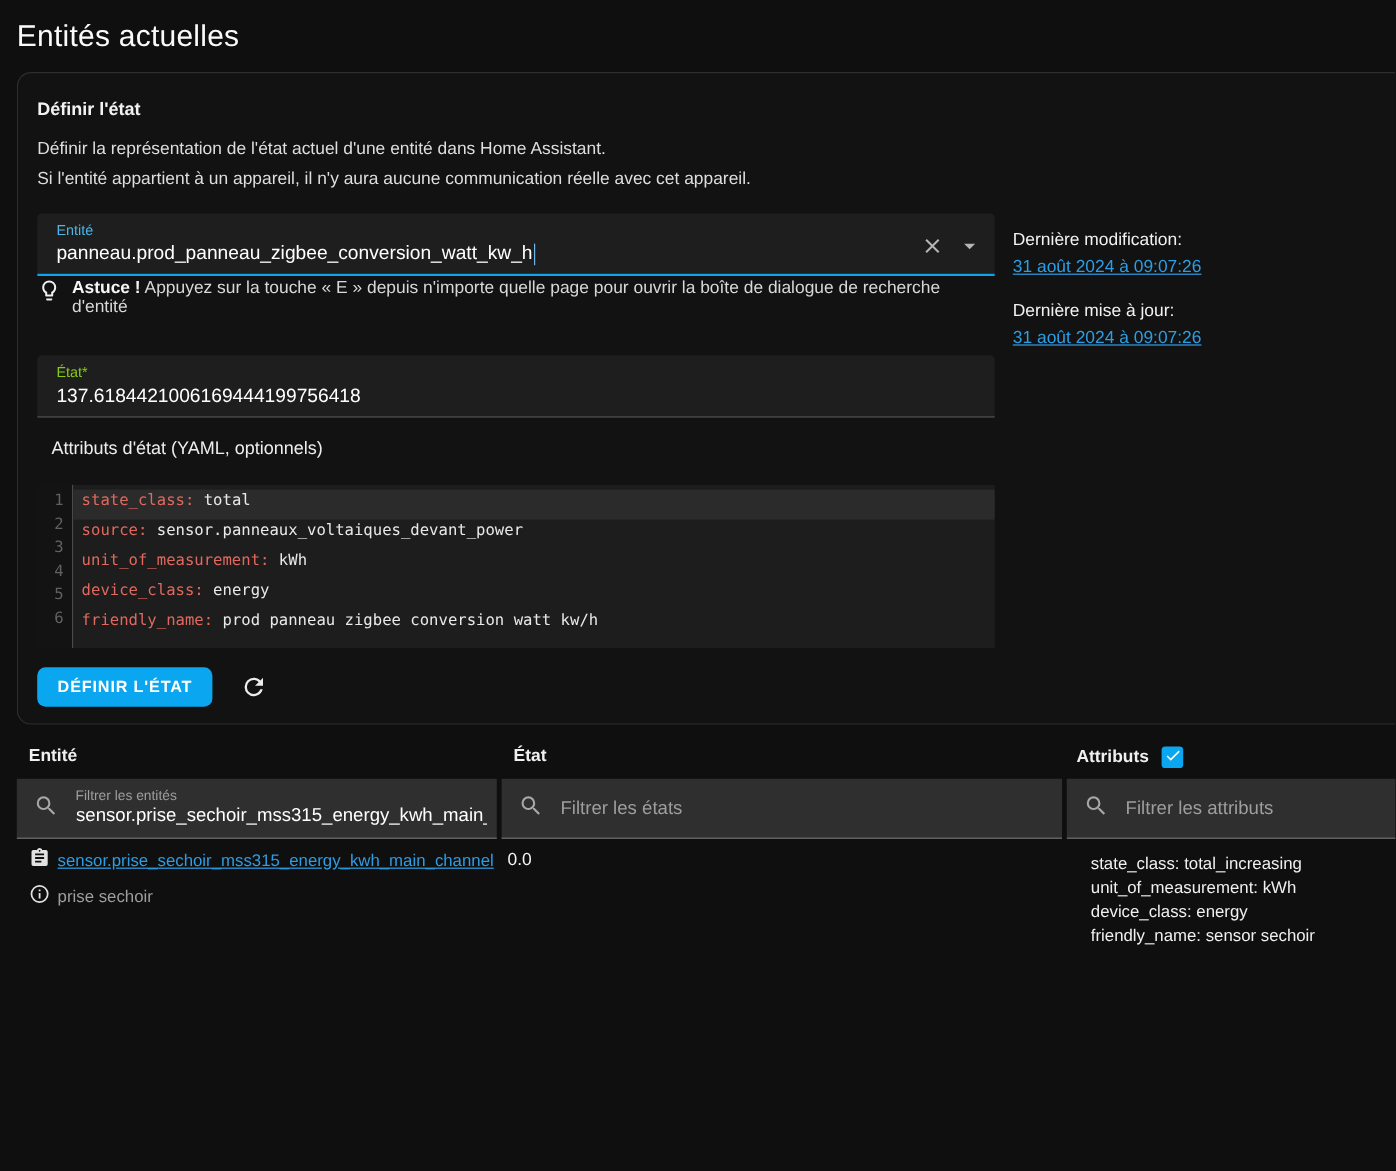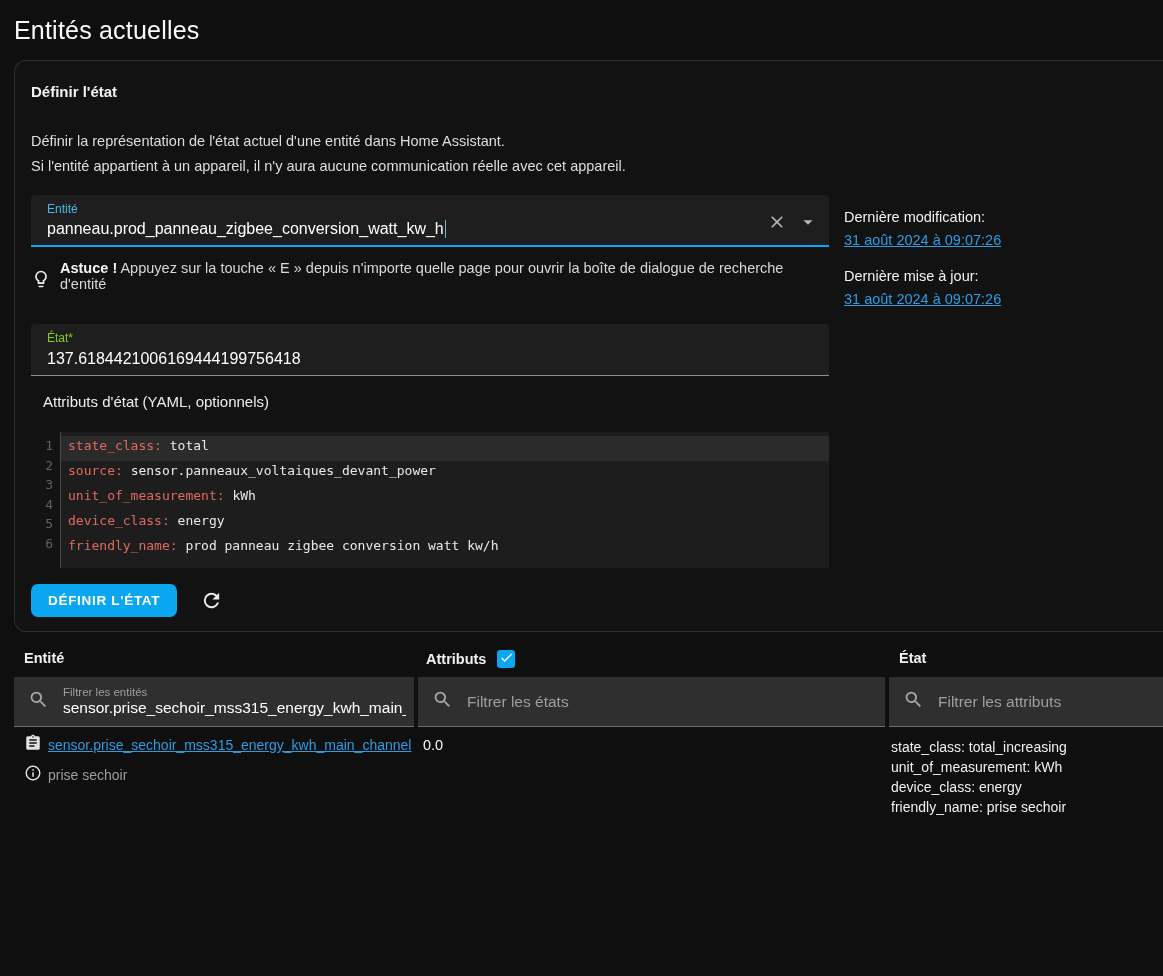--- a/index.html
+++ b/index.html
@@ -22,39 +22,39 @@
   .card {
     margin: 15px 0 0 14px;
     width: calc(100% - 14px);
     background: #121212;
     border: 1px solid #2e2e2e;
     border-right: none;
     border-radius: 12px 0 0 12px;
     padding: 16px 16px 14px 16px;
   }
   .card h2 { font-size: 15px; font-weight: 700; color: #f2f2f2; margin-top: 6px; }
-  .desc { margin-top: 29px; font-size: 14.5px; line-height: 25px; color: #dedede; }
+  .desc { margin-top: 12px; font-size: 14.5px; line-height: 25px; color: #dedede; }
   .form-row { display: flex; margin-top: 16px; }
   .fields-col { width: 798px; flex: none; }
   .info-col { margin-left: 15px; padding-top: 14px; flex: 1; }
 
   .entity-field {
     position: relative; height: 52px; background: #1e1e1e;
     border-radius: 4px 4px 0 0;
     border-bottom: 2px solid #0aa7f0;
   }
   .f-label { position: absolute; top: 7px; left: 16px; font-size: 12px; color: #84cc16; }
   .f-label.blue { color: #4cb6e8; }
   .f-value-row { position: absolute; left: 16px; bottom: 7px; display: flex; align-items: center; }
   .f-value { font-size: 16px; color: #ffffff; white-space: nowrap; }
   .caret { width: 1.5px; height: 18px; background: #6db6e8; margin-left: 1px; }
   .field-icons { position: absolute; right: 10px; bottom: 12px; display: flex; align-items: center; gap: 10px; color: #b5b5b5; }
   .field-icons svg { display: block; cursor: pointer; }
 
-  .hint { display: flex; align-items: flex-end; gap: 9px; margin-top: 13px; font-size: 14.5px; color: #d8d8d8; }
+  .hint { display: flex; align-items: flex-start; gap: 9px; margin-top: 2px; font-size: 14.5px; color: #d8d8d8; }
   .hint svg { color: #f0f0f0; flex: none; }
   .hint b { color: #f5f5f5; }
 
   .state-field {
     position: relative; margin-top: 32px; height: 52px; background: #1e1e1e;
     border-radius: 4px 4px 0 0; border-bottom: 1px solid #8f8f8f;
   }
   .attr-label { margin-top: 17px; font-size: 15px; color: #ededed; margin-left: 12px; }
 
   .yaml-editor {
@@ -114,21 +114,21 @@
   }
   .finput::placeholder { color: #9e9e9e; opacity: 1; }
 
   .rowdata { margin-top: 9px; }
   .cell-entity { padding-left: 10px; }
   .eline { display: flex; align-items: center; gap: 6px; height: 18px; margin-bottom: 12px; }
   .eline svg { color: #e2e2e2; flex: none; cursor: pointer; }
   .elink { font-size: 14px; color: #2d9de4; text-decoration: underline; cursor: pointer; white-space: nowrap; }
   .ename { font-size: 14px; color: #9e9e9e; }
   .cell-state { font-size: 14.5px; color: #f5f5f5; padding: 1px 0 0 5px; }
-  .cell-attrs { font-size: 14px; color: #f0f0f0; line-height: 20px; padding: 1px 0 0 2px; }
+  .cell-attrs { font-size: 14px; color: #f0f0f0; line-height: 20px; padding: 1px 0 0 2px; margin-left: 18px; }
 </style>
 </head>
 <body>
 
 <h1 class="page-title">Entités actuelles</h1>
 
 <section class="card">
   <h2>Définir l'état</h2>
 
   <p class="desc">
@@ -215,31 +215,31 @@
         <div class="info-label">Dernière mise à jour:</div>
         <a class="info-link">31 août 2024 à 09:07:26</a>
       </div>
     </div>
   </div>
 </section>
 
 <section class="table">
   <div class="grid thead">
     <div class="th">Entité</div>
+    <div class="th">État</div>
     <div class="th th-attr">
       <span>Attributs</span>
       <span class="checkbox">
         <span>
           <svg width="15" height="15" viewBox="0 0 24 24">
               <path fill="currentColor" d="M21,7L9,19L3.5,13.5L4.91,12.09L9,16.17L19.59,5.59L21,7Z"></path>
             </svg>
         </span>
       </span>
     </div>
-    <div class="th">État</div>
   </div>
 
   <div class="grid filters">
     <div class="fcell">
       <span>
         <svg width="21" height="21" viewBox="0 0 24 24">
             <path fill="currentColor" d="M15.5,14H14.71L14.43,13.73C15.41,12.59 16,11.11 16,9.5A6.5,6.5 0 0,0 9.5,3A6.5,6.5 0 0,0 3,9.5A6.5,6.5 0 0,0 9.5,16C11.11,16 12.59,15.41 13.73,14.43L14,14.71V15.5L19,20.49L20.49,19L15.5,14M9.5,14C7.01,14 5,11.99 5,9.5C5,7.01 7.01,5 9.5,5C11.99,5 14,7.01 14,9.5C14,11.99 11.99,14 9.5,14Z"></path>
           </svg>
       </span>
       <div class="stack">
@@ -282,16 +282,16 @@
             </svg>
         </span>
         <span class="ename">prise sechoir</span>
       </div>
     </div>
     <div class="cell-state">0.0</div>
     <div class="cell-attrs">
       <div>state_class: total_increasing</div>
       <div>unit_of_measurement: kWh</div>
       <div>device_class: energy</div>
-      <div>friendly_name: prise sechoir</div>
+      <div>friendly_name: sensor sechoir</div>
     </div>
   </div>
 </section>
 
 </body></html>

